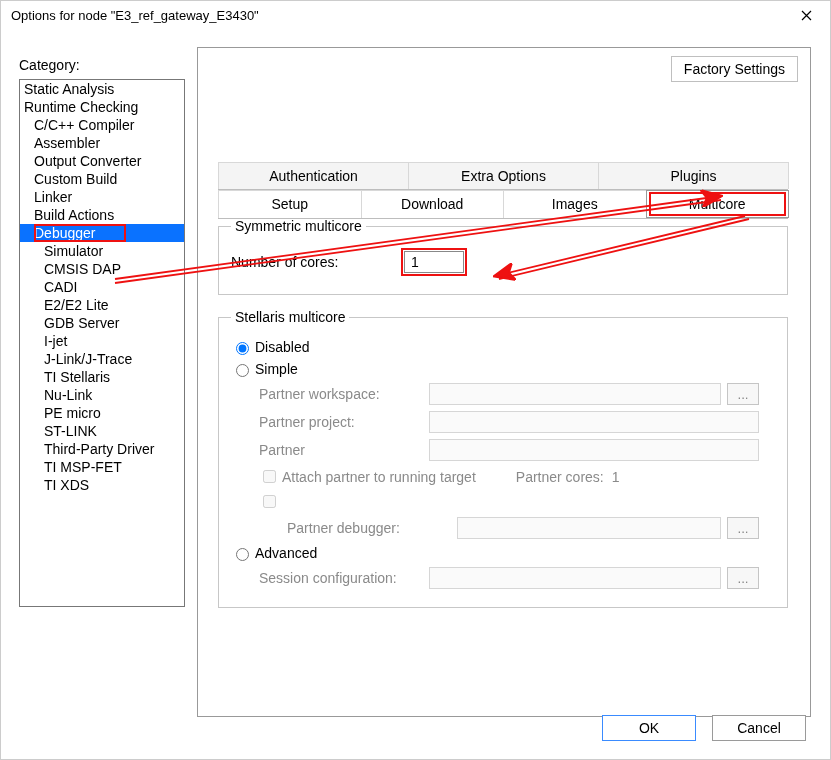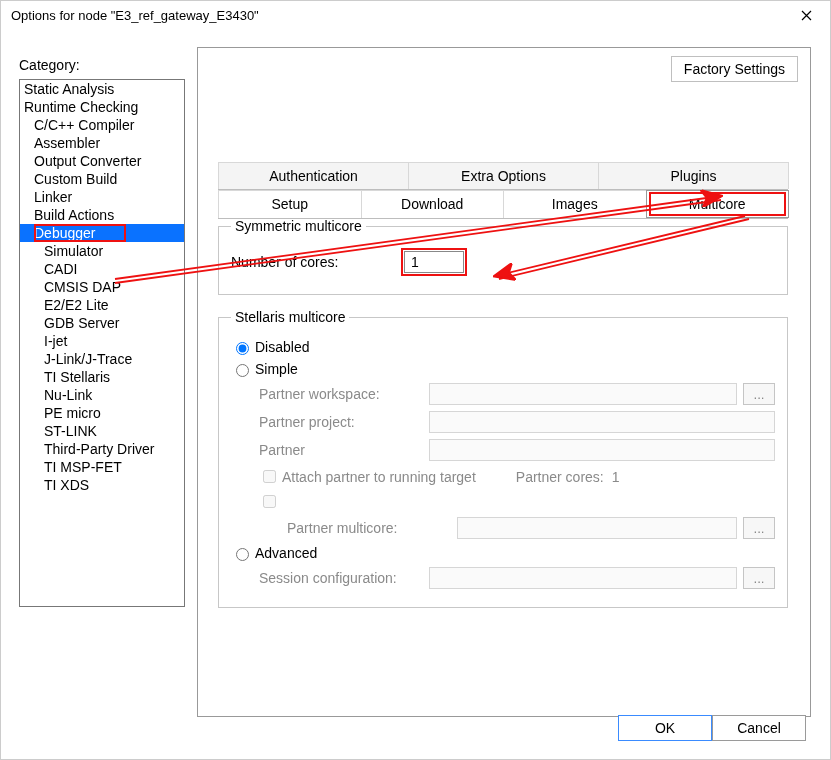--- a/index.html
+++ b/index.html
@@ -27,40 +27,40 @@
   .tabs { position:absolute; left:20px; top:114px; width:570px; }
   .tab-row { display:flex; border-bottom:1px solid #bdbdbd; }
   .tab { flex:1; text-align:center; font-size:14px; padding:5px 0; border:1px solid #d8d8d8; border-bottom:none; background:#f4f4f4; margin-right:-1px; cursor:default; }
   .tab-row.front .tab { background:#fff; }
   .tab.active { border:1px solid #999; background:#fff; position:relative; z-index:2; }
   .tab.hl { position:relative; }
   .tab.hl::after { content:""; position:absolute; left:2px; right:2px; top:1px; bottom:1px; border:2px solid #e11; pointer-events:none; }
 
   .panel-body { position:absolute; left:20px; top:170px; width:570px; }
 
-  fieldset { border:1px solid #c7c7c7; margin:0 0 14px 0; padding:8px 12px 12px 12px; }
+  fieldset { border:1px solid #c7c7c7; margin:0 0 14px 0; padding:8px 28px 12px 12px; }
   legend { font-size:14px; padding:0 4px; }
   .row { display:flex; align-items:center; margin:6px 0; font-size:14px; }
   .row label { min-width:170px; }
   .cores-input { width:60px; height:22px; border:1px solid #888; padding:0 6px; font-size:14px; }
   .cores-hl { border:2px solid #e11; padding:1px; display:inline-block; }
 
   .radio-row { display:flex; align-items:center; font-size:14px; margin:6px 0 6px 0; }
   .radio-row input { margin-right:6px; }
 
   .sub { margin-left:28px; font-size:14px; color:#8a8a8a; }
   .sub .row { color:#8a8a8a; }
   .sub .row label { min-width:170px; }
   .sub input[type=text] { flex:1; height:22px; border:1px solid #d6d6d6; background:#fafafa; padding:0 6px; }
   .browse { width:32px; height:22px; border:1px solid #c5c5c5; background:#f7f7f7; margin-left:6px; color:#888; }
   .chk { margin-right:6px; }
   .partner-cores-lbl { margin-left:40px; }
   .partner-cores-val { margin-left:8px; color:#8a8a8a; }
 
-  .footer { position:absolute; bottom:18px; right:24px; display:flex; }
+  .footer { position:absolute; bottom:18px; right:24px; display:flex; gap:16px; }
   .footer button { width:94px; height:26px; border:1px solid #9a9a9a; background:#fff; font-size:14px; }
   .footer .ok { border:1px solid #3a8bff; }
 
   .arrow-layer { position:absolute; left:0; top:0; width:831px; height:760px; pointer-events:none; z-index:50; }
   .arrow-layer line, .arrow-layer path { stroke:#e11; stroke-width:1.8; fill:none; }
   .arrow-layer polygon { fill:#e11; stroke:#e11; }
 </style>
 </head>
 <body>
 
@@ -86,22 +86,22 @@
       <div class="cat-item indent1">Assembler</div>
       <div class="cat-item indent1">Output Converter</div>
       <div class="cat-item indent1">Custom Build</div>
       <div class="cat-item indent1">Linker</div>
       <div class="cat-item indent1">Build Actions</div>
       <div class="cat-item indent1 selected debugger-wrap">
         <span>Debugger</span>
         <span class="debugger-highlight"></span>
       </div>
       <div class="cat-item indent2">Simulator</div>
+      <div class="cat-item indent2">CMSIS DAP</div>
       <div class="cat-item indent2">CADI</div>
-      <div class="cat-item indent2">CMSIS DAP</div>
       <div class="cat-item indent2">E2/E2 Lite</div>
       <div class="cat-item indent2">GDB Server</div>
       <div class="cat-item indent2">I-jet</div>
       <div class="cat-item indent2">J-Link/J-Trace</div>
       <div class="cat-item indent2">TI Stellaris</div>
       <div class="cat-item indent2">Nu-Link</div>
       <div class="cat-item indent2">PE micro</div>
       <div class="cat-item indent2">ST-LINK</div>
       <div class="cat-item indent2">Third-Party Driver</div>
       <div class="cat-item indent2">TI MSP-FET</div>
@@ -168,21 +168,21 @@
             <div class="row">
               <input type="checkbox" class="chk" disabled="" style="">
               <span>Attach partner to running target</span>
               <span class="partner-cores-lbl">Partner cores:</span>
               <span class="partner-cores-val">1</span>
             </div>
             <div class="row">
               <input type="checkbox" class="chk" disabled="" style="">
             </div>
             <div class="row" style="padding-left:28px;">
-              <label>Partner multicore:</label>
+              <label>Partner debugger:</label>
               <input type="text" disabled="" style="">
               <button class="browse" disabled="">...</button>
             </div>
           </div>
 
           <div class="radio-row">
             <input type="radio" name="asym" style="">
             <span>Advanced</span>
           </div>
           <div class="sub">

